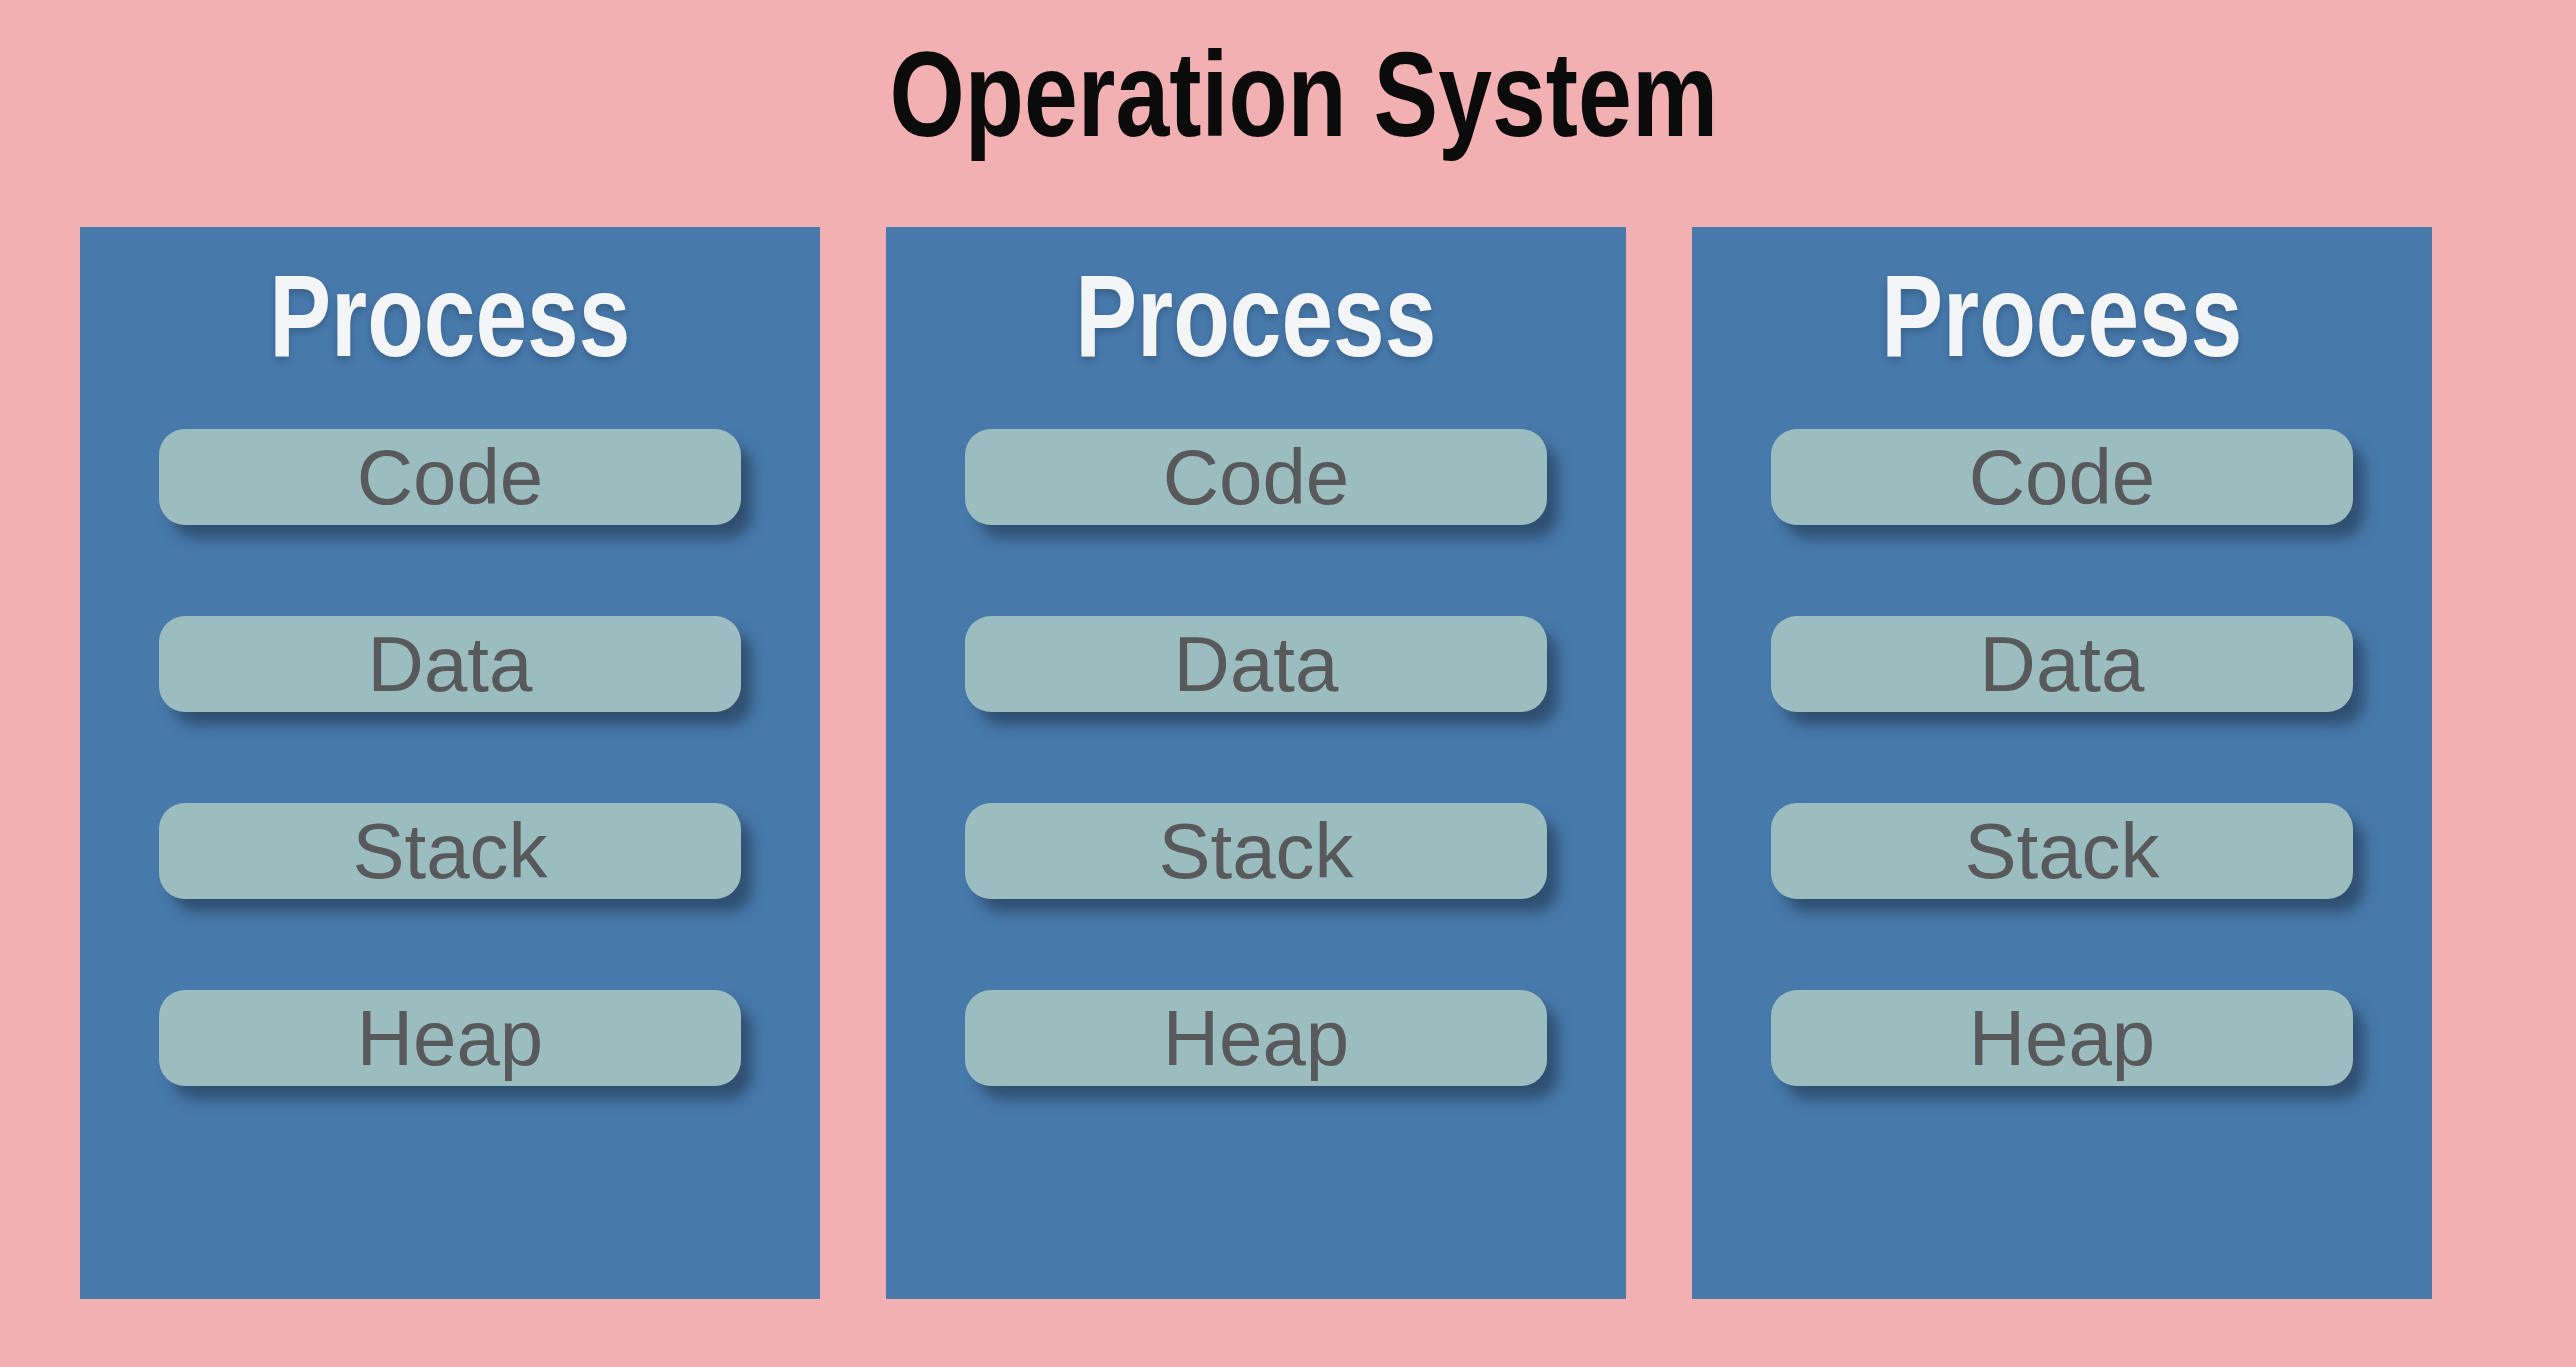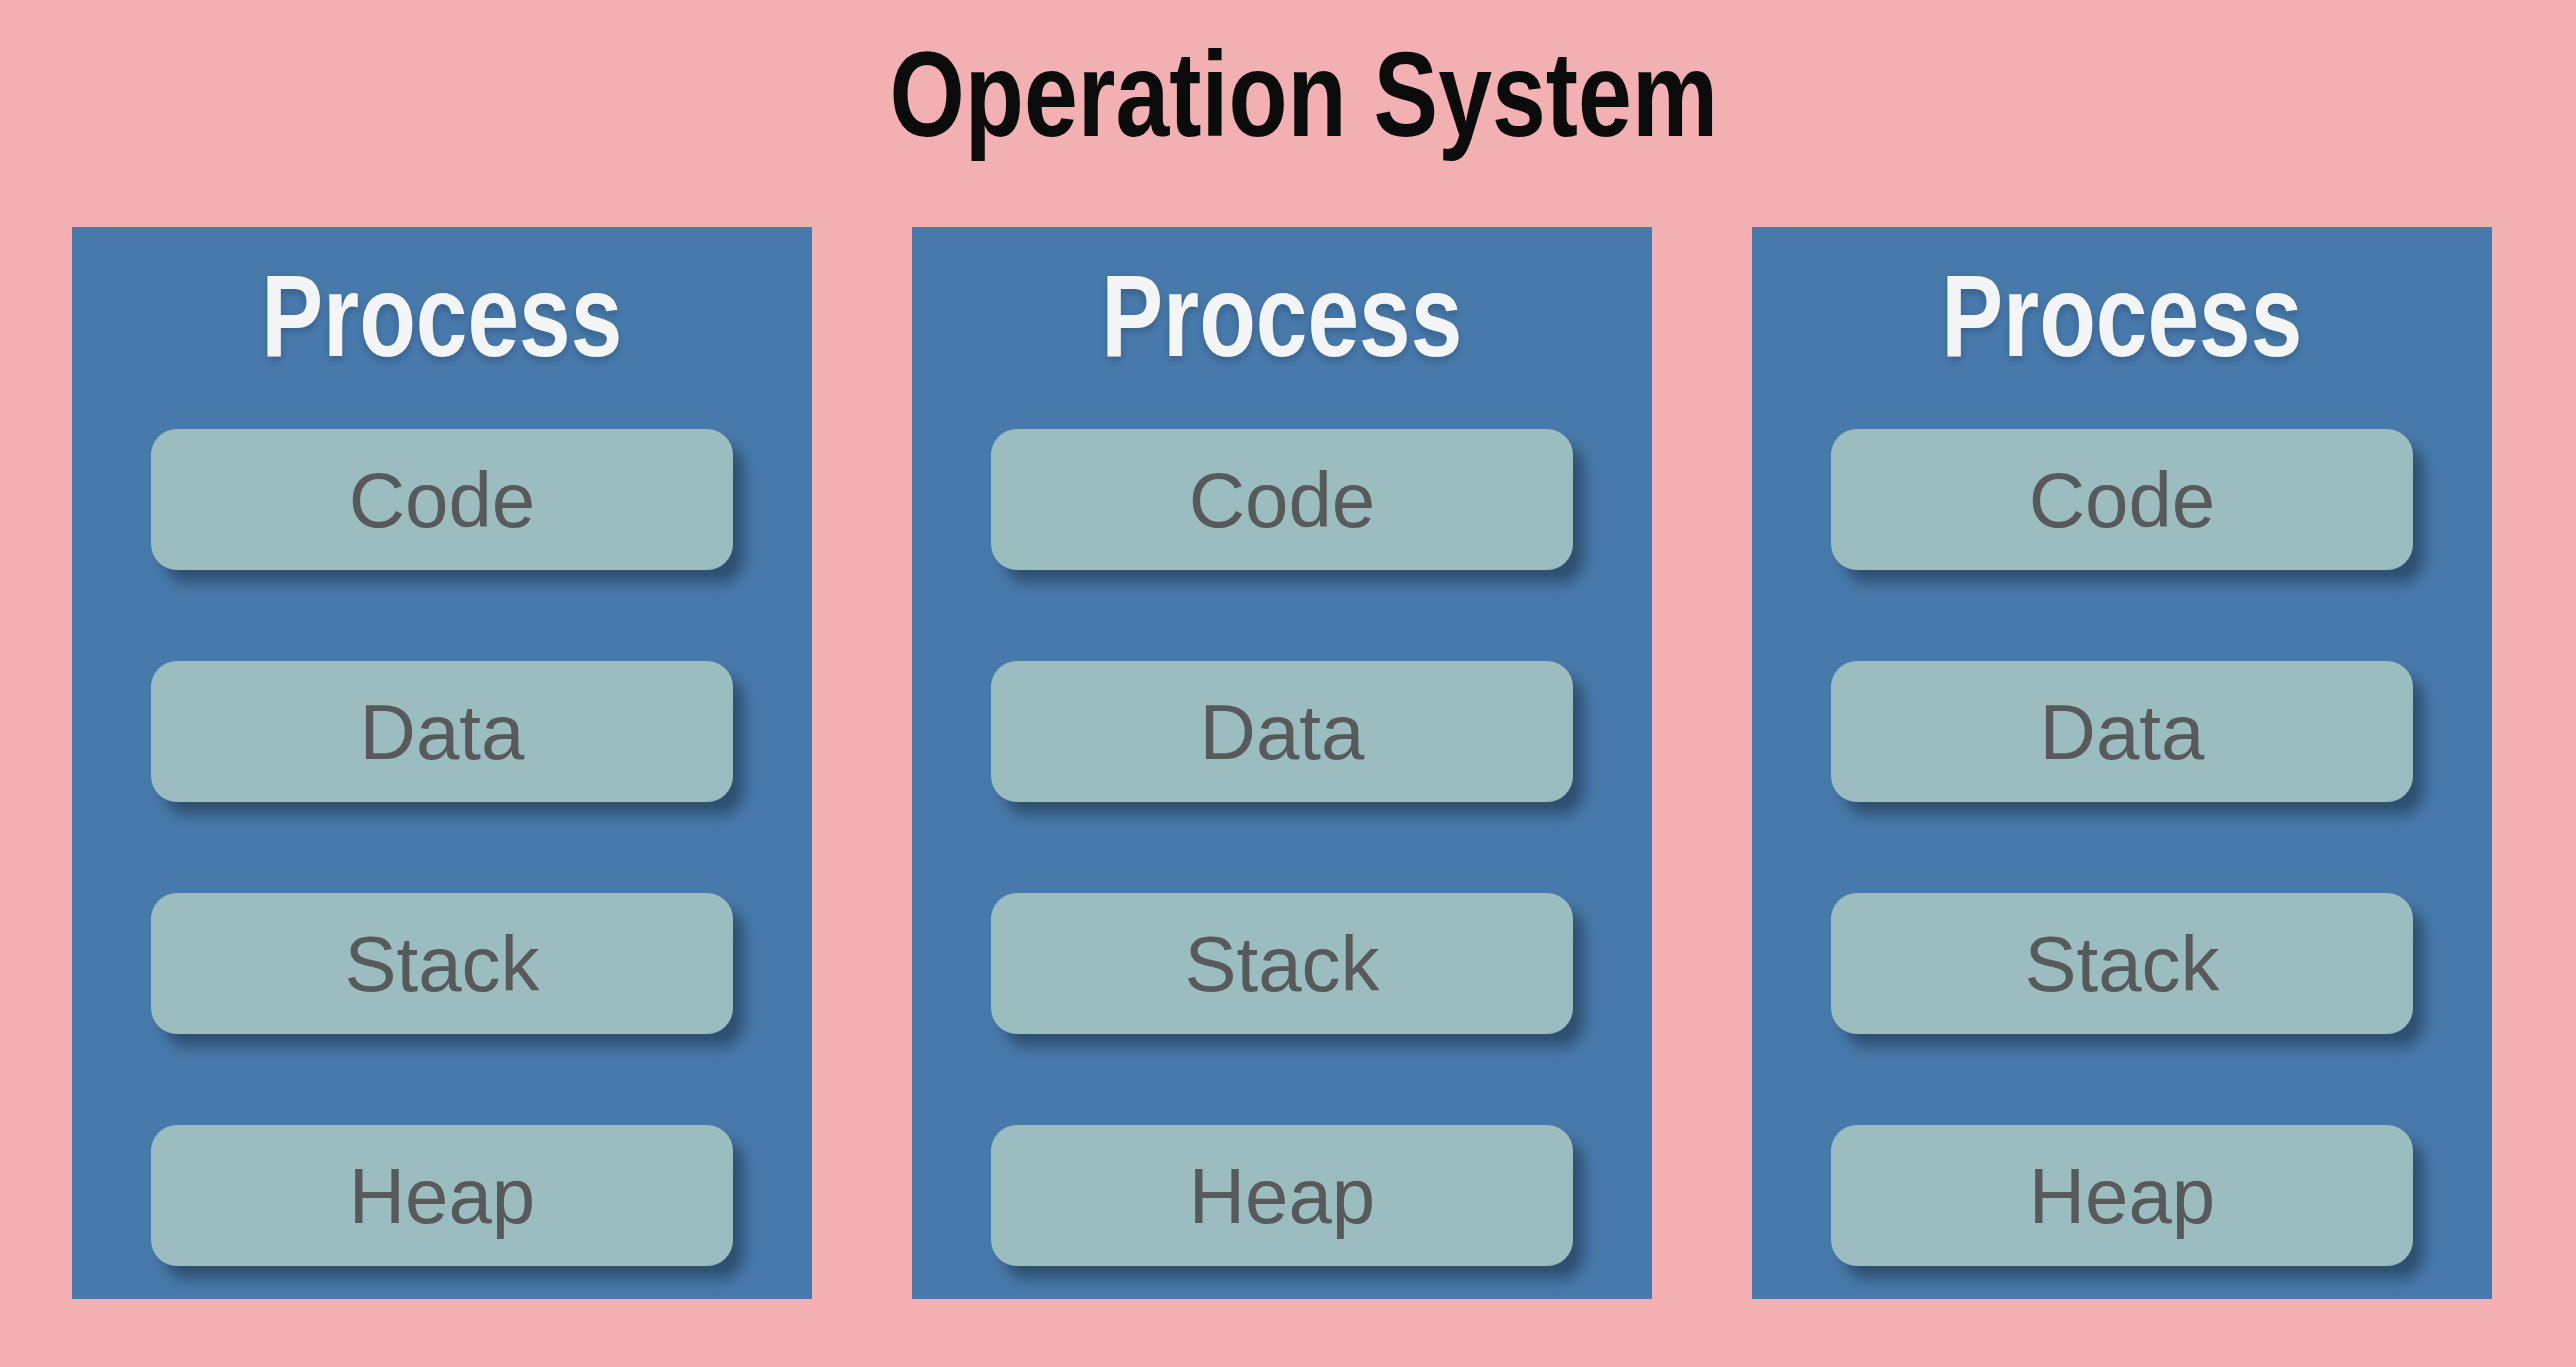--- a/index.html
+++ b/index.html
@@ -30,24 +30,24 @@
   }
 
   .condensed {
     display: inline-block;
     transform: scaleX(0.80);
     transform-origin: 50% 50%;
   }
 
   .processes {
     position: absolute;
-    left: 72px;
+    left: 80px;
     top: 227px;
     display: flex;
-    gap: 100px;
+    gap: 66px;
   }
 
   .process {
     width: 740px;
     height: 1072px;
     background: var(--process-bg, #4779ab);
     box-sizing: border-box;
     display: flex;
     flex-direction: column;
   }
@@ -65,21 +65,21 @@
 
   .segments {
     margin-top: 55px;
     padding: 0 79px;
     display: flex;
     flex-direction: column;
     gap: 91px;
   }
 
   .segment {
-    height: 141px;
+    height: 96px;
     border-radius: 26px;
     background: var(--segment-bg, #9cbdc0);
     box-shadow: 12px 13.8px 13.8px -1.7px var(--shadow, rgba(28,45,66,0.55));
     display: flex;
     align-items: center;
     justify-content: center;
   }
 
   .segment span {
     font-size: 78px;

